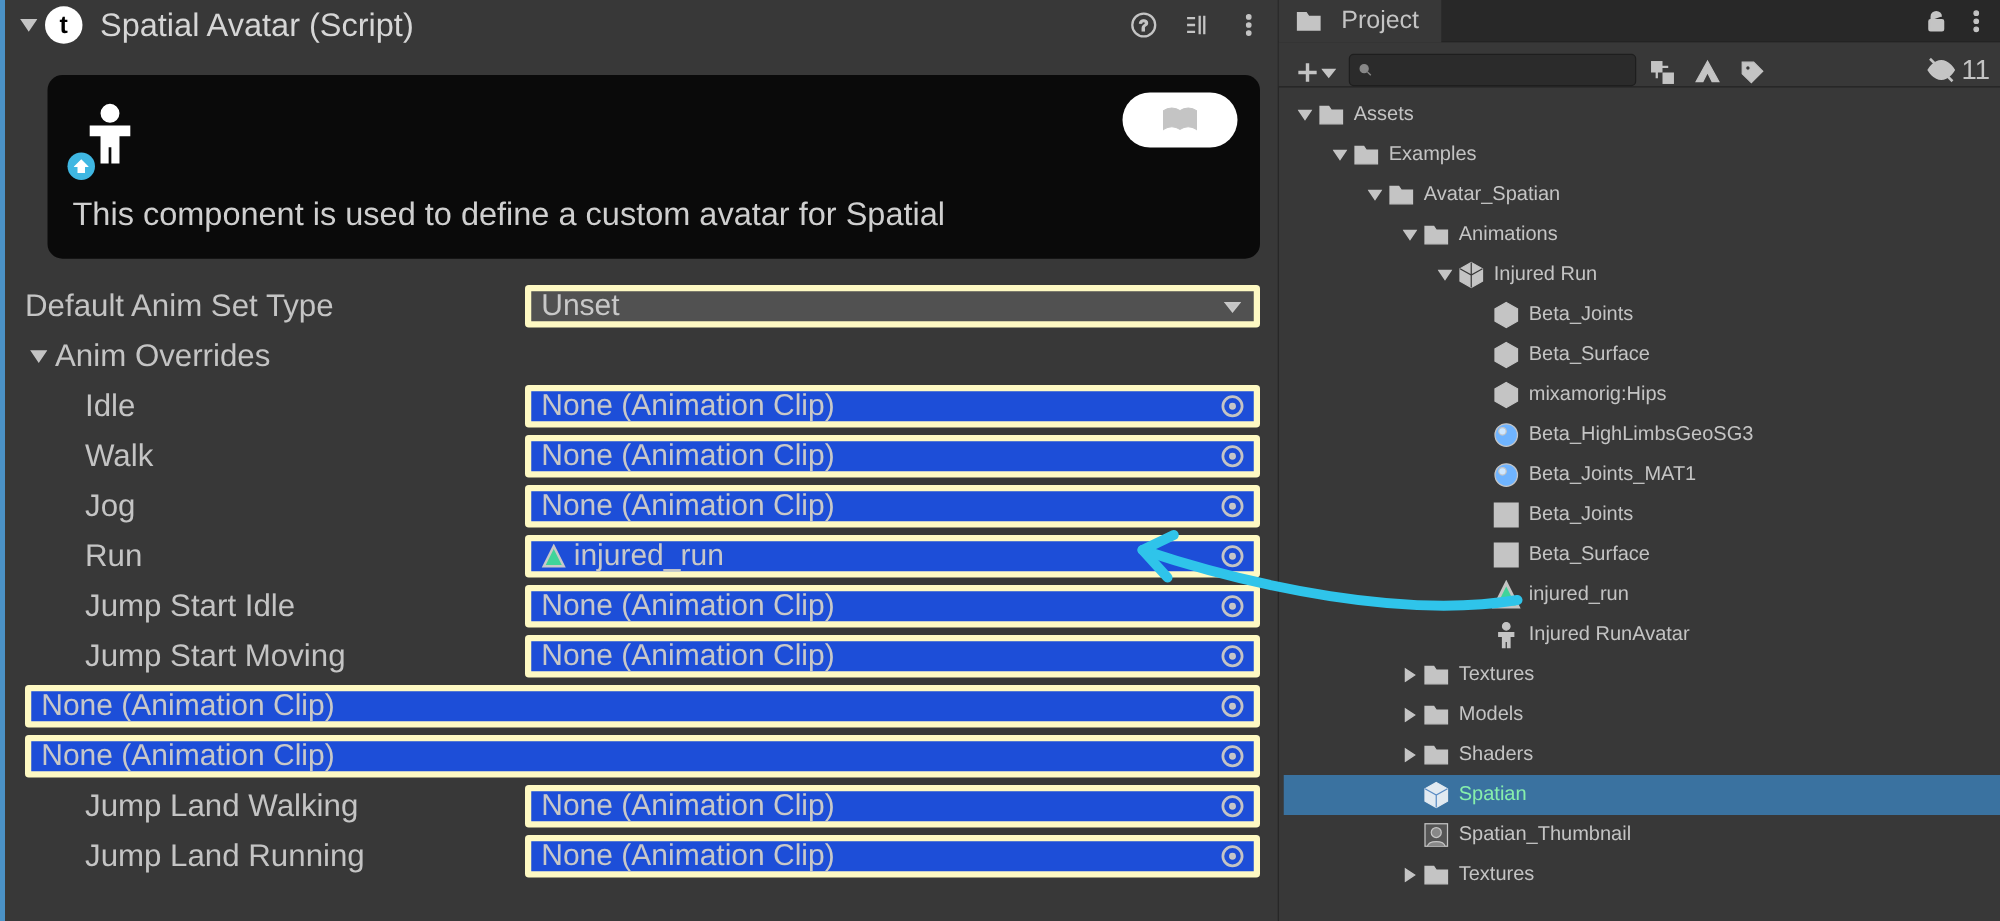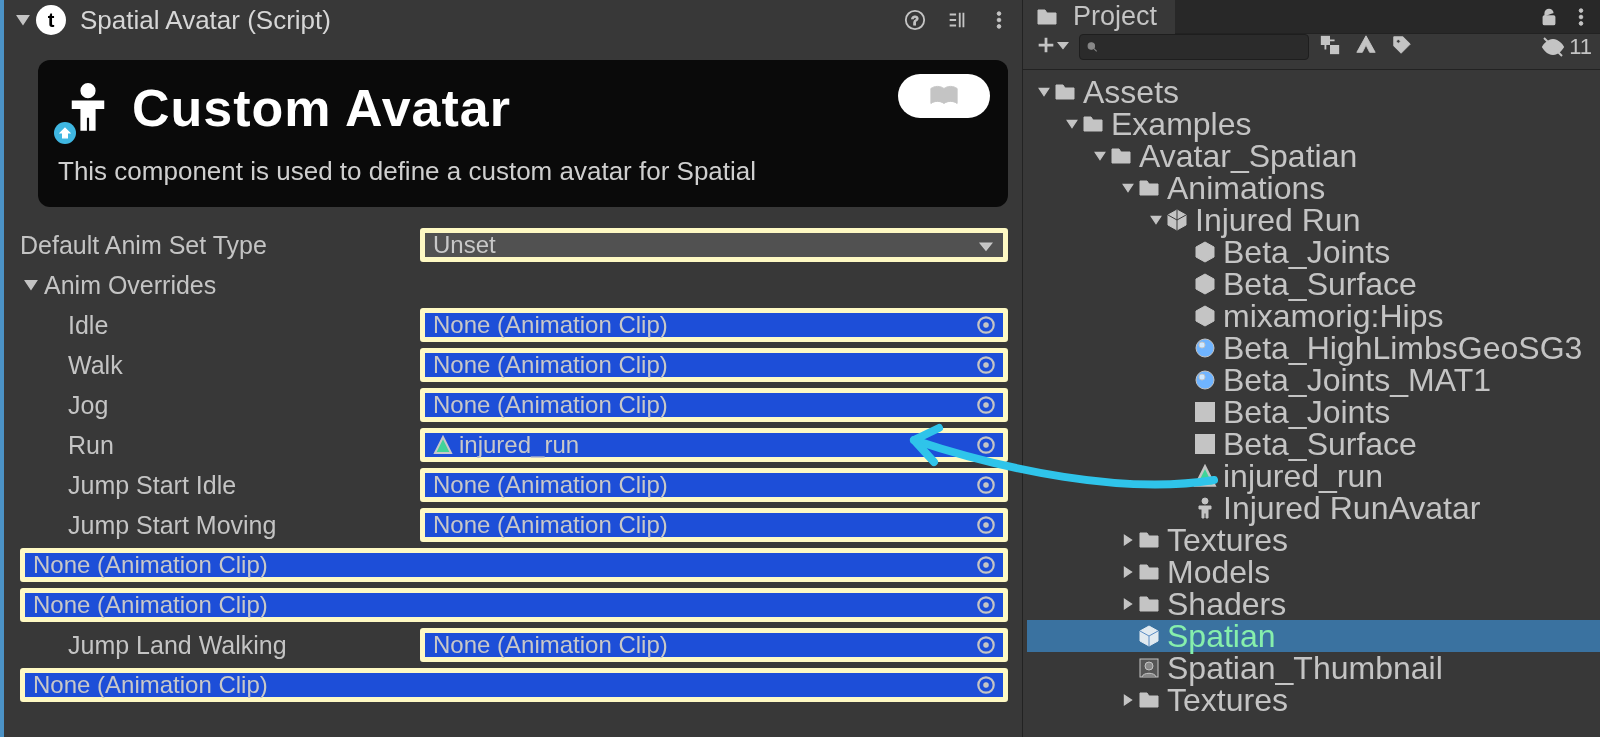--- a/index.html
+++ b/index.html
@@ -125,47 +125,47 @@
     background:#282828;
     display:flex; align-items:center;
     border-bottom:1px solid #222;
   }
   .tab {
     display:flex; align-items:center; gap:8px;
     background:#383838;
     height:34px;
     padding:0 18px 0 12px;
     color:#c4c4c4;
-    font-size:27px;
+    font-size:20px;
   }
   .tabbar-right { margin-left:auto; display:flex; gap:10px; padding-right:8px;}
   .tabbar-right .hicon { width:22px; height:22px; }
   .toolbar {
     height:36px;
-    display:flex; align-items:flex-start;
+    display:flex; align-items:flex-end;
     padding:0 8px;
     gap:6px;
     background:#383838;
     border-bottom:1px solid #222;
   }
   .toolbtn { display:flex; align-items:center; color:#c4c4c4; padding:0 4px;}
   .search {
     flex:0 0 230px;
     background:#2b2b2b;
     border:1px solid #1e1e1e;
     border-radius:4px;
     height:26px;
     display:flex; align-items:center;
     padding:0 6px;
     color:#888;
   }
   .search svg { width:14px; height:14px; margin-right:6px;}
   .hidden-count { margin-left:auto; display:flex; align-items:center; gap:4px; color:#c4c4c4; font-size:22px;}
   
-  .tree { padding:6px 0 0 4px; font-size:32px; }
+  .tree { padding:6px 0 0 4px; font-size:16px; }
   .tnode { display:flex; align-items:center; height:32px; white-space:nowrap;}
   .tnode.sel { background:#3a72a0; color:#fff; }
   .tindent { display:inline-block; }
   .tfold { width:18px; display:flex; align-items:center; justify-content:center; }
   .ticon { width:24px; height:24px; margin-right:6px; display:flex; align-items:center; justify-content:center;}
   .tlabel { color:#c4c4c4; }
   .tnode.sel .tlabel { color:#86efac; }
   
   .arrow {
     position:absolute;
@@ -218,21 +218,20 @@
         <svg viewBox="0 0 24 24" fill="#fff">
             <circle cx="12" cy="4" r="3"></circle>
             <path d="M5 9h14v3h-4v10h-2v-6h-2v6H9V12H5z"></path>
           </svg>
         <span class="upload-badge">
           <svg viewBox="0 0 10 10" fill="#083a4d">
               <path d="M5 1 L9 5 H7 V9 H3 V5 H1 Z"></path>
             </svg>
         </span>
       </div>
-      <div class="card-title">Custom Avatar</div>
       <div class="doc-btn">
         <svg viewBox="0 0 32 24" fill="#111">
             <path d="M2 4 C6 1 12 1 16 4 C20 1 26 1 30 4 V20 C26 17 20 17 16 20 C12 17 6 17 2 20 Z"></path>
           </svg>
       </div>
     </div>
     <div class="card-desc">This component is used to define a custom avatar for Spatial</div>
   </div>
 
   <div class="props">
@@ -363,20 +362,21 @@
             <span>None (Animation Clip)</span>
             <span class="objpick">
               <svg viewBox="0 0 20 20">
                 <circle cx="10" cy="10" r="7" fill="none" stroke="#c4c4c4" stroke-width="2"></circle>
                 <circle cx="10" cy="10" r="2" fill="#c4c4c4"></circle>
               </svg>
             </span>
           </div>
         </div>
         <div class="prow">
+          <div class="plabel indent1">Jump Land Running</div>
           <div class="pfield objfield">
             <span>None (Animation Clip)</span>
             <span class="objpick">
               <svg viewBox="0 0 20 20">
                 <circle cx="10" cy="10" r="7" fill="none" stroke="#c4c4c4" stroke-width="2"></circle>
                 <circle cx="10" cy="10" r="2" fill="#c4c4c4"></circle>
               </svg>
             </span>
           </div>
         </div>

